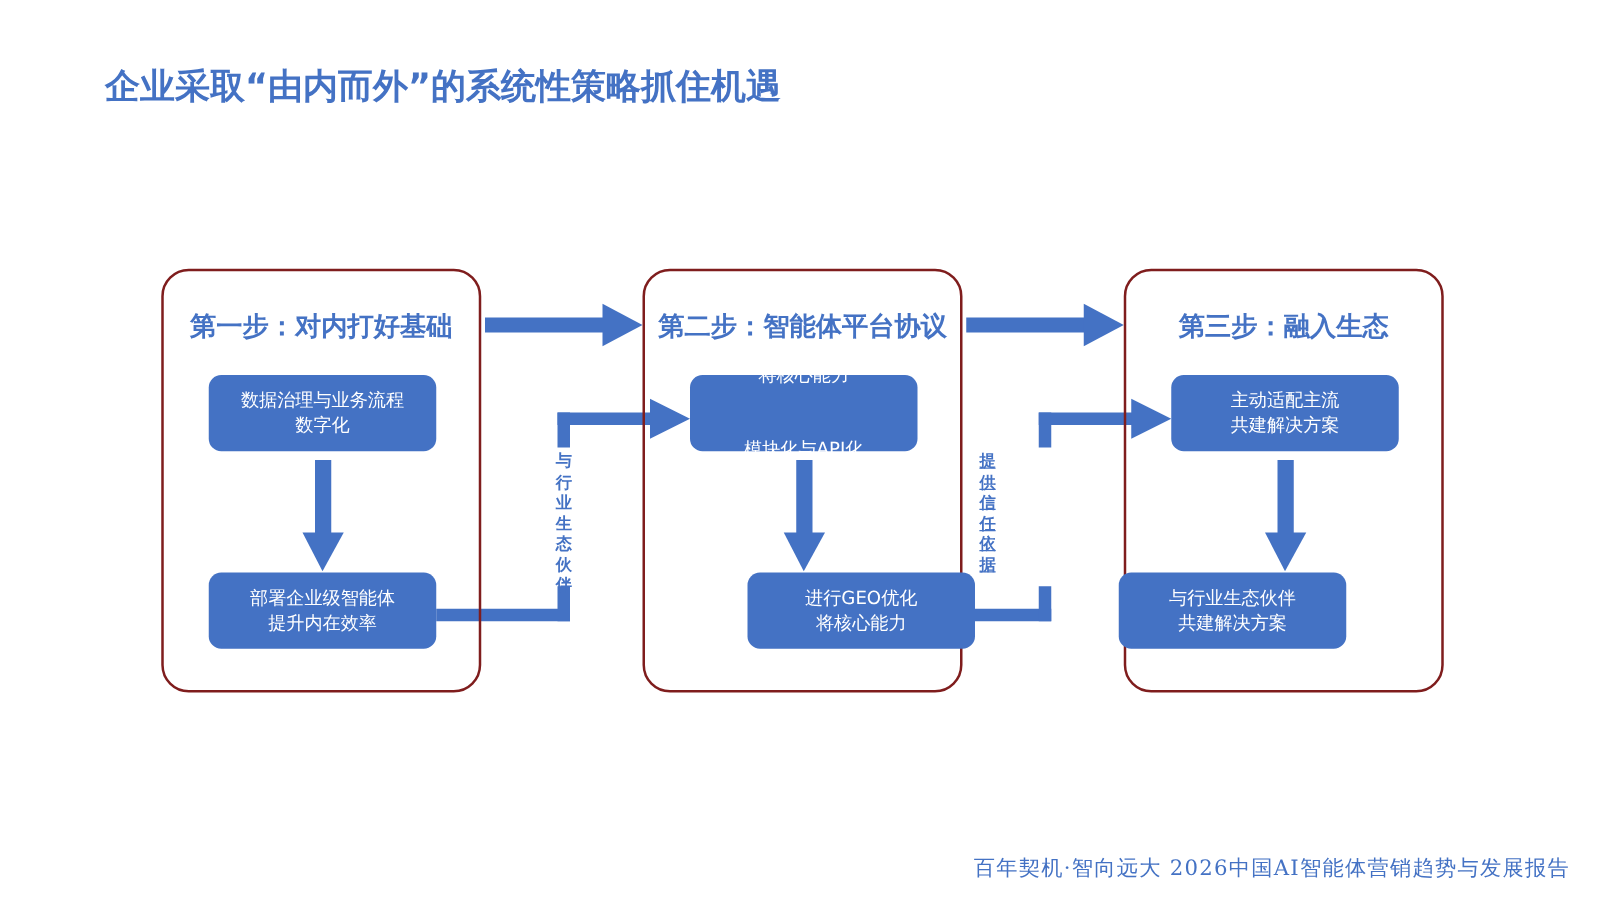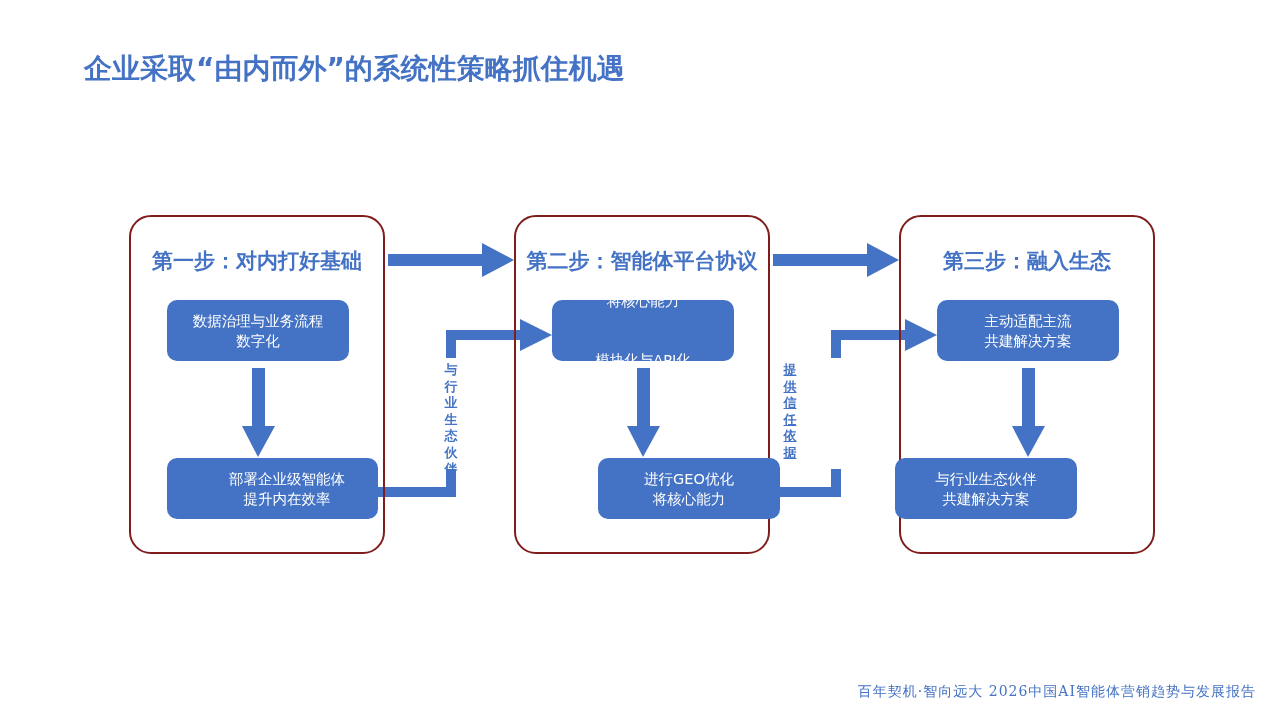--- a/index.html
+++ b/index.html
@@ -11,21 +11,21 @@
           border-radius:22px; box-sizing:border-box; background:transparent; }
   .step-title { position:absolute; top:30px; left:0; width:100%; text-align:center; font-size:21px;
                 font-weight:bold; color:#4472c4; white-space:nowrap; }
   .node { position:absolute; width:182px; height:61px; background:#4472c4; border-radius:10px;
           color:#ffffff; font-size:14.5px; line-height:20px; display:flex; flex-direction:column;
           align-items:center; justify-content:center; text-align:center; }
   .vlabel { position:absolute; width:14px; font-size:13px; line-height:16.5px; color:#4472c4;
             font-weight:bold; text-align:center; word-break:break-all; }
   svg.conn { position:absolute; left:0; top:0; width:1280px; height:720px; pointer-events:none; }
   .footer { position:absolute; right:24px; top:683px; font-family:"DejaVu Serif", "Liberation Serif", serif;
-            font-size:14px; color:#4472c4; letter-spacing:1px; white-space:nowrap; }
+            font-size:17px; color:#4472c4; letter-spacing:1px; white-space:nowrap; }
 </style>
 </head>
 <body>
 
 <div class="title">企业采取“由内而外”的系统性策略抓住机遇</div>
 
 <svg class="conn" viewBox="0 0 1280 720">
   <g fill="#4472c4">
 
     <g>
@@ -69,21 +69,21 @@
   </g>
 </svg>
 
 <div class="step" style="left:129px;">
   <div class="step-title">第一步：对内打好基础</div>
 </div>
 <div class="node" style="left:167px; top:300px;">
   <span>数据治理与业务流程</span>
   <span>数字化</span>
 </div>
-<div class="node" style="left:167px; top:458px;padding-left:29px;">
+<div class="node" style="left:167px; top:458px;">
   <span>部署企业级智能体</span>
   <span>提升内在效率</span>
 </div>
 
 <div class="step" style="left:514px;">
   <div class="step-title">第二步：智能体平台协议</div>
 </div>
 <div class="node" style="left:552px; top:300px;gap:39px;">
   <span>将核心能力</span>
   <span>模块化与API化</span>

